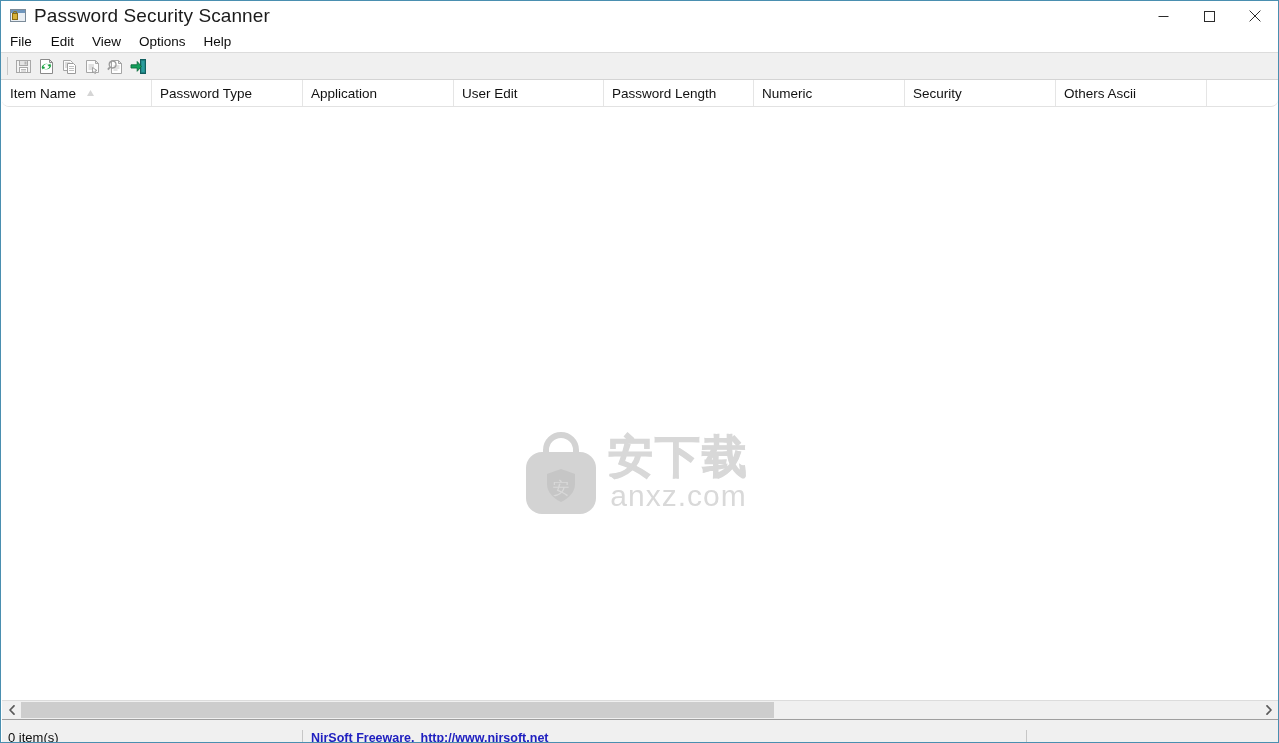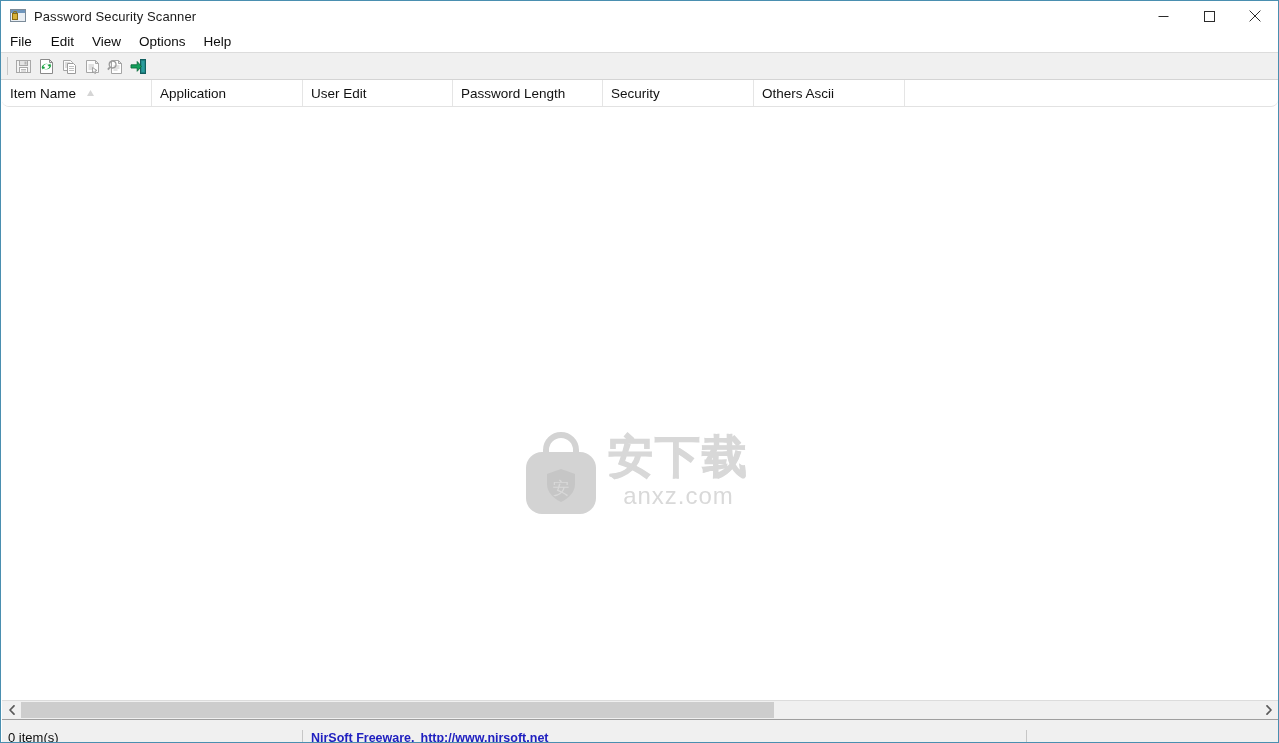--- a/index.html
+++ b/index.html
@@ -54,21 +54,21 @@
     border: 1px solid #8a6d12;
   }
   .win-icon .lockarc {
     position: absolute; left: 3px; top: 3px;
     width: 4px; height: 4px;
     border: 1px solid #8a6d12;
     border-bottom: none;
     border-radius: 3px 3px 0 0;
   }
   .title-text {
-    font-size: 13px;
+    font-size: 19px;
     color: #1b1b1b;
     letter-spacing: 0.1px;
     white-space: nowrap;
   }
   .caption-buttons {
     position: absolute;
     right: 0; top: 0;
     height: 30px;
     display: flex;
   }
@@ -194,21 +194,21 @@
   .wm-cn {
     font-size: 45px;
     line-height: 50px;
     color: #d8d8d8;
     letter-spacing: 2px;
     font-family: "DejaVu Sans", sans-serif;
     font-weight: 700;
     -webkit-text-stroke: 1px #d8d8d8;
   }
   .wm-url {
-    font-size: 24px;
+    font-size: 30px;
     line-height: 34px;
     color: #d9d9d9;
     letter-spacing: 1px;
     font-family: "Liberation Sans", sans-serif;
     margin-top: -3px;
   }
 
   
   .hscroll {
     position: absolute;
@@ -401,27 +401,33 @@
   <div class="list-header">
     <div class="hdr-cell" style="width:150px">
       <span>Item Name</span>
       <span class="sort-mark">
         <svg width="9" height="9" viewBox="0 0 9 9" aria-hidden="true">
           <path d="M4.5 1 L8 7 L1 7 Z" fill="#6b6b6b"></path>
         </svg>
       </span>
     </div>
     <div class="hdr-cell" style="width:151px">
+      <span>Password Type</span>
+    </div>
+    <div class="hdr-cell" style="width:151px">
       <span>Application</span>
     </div>
     <div class="hdr-cell" style="width:150px">
       <span>User Edit</span>
     </div>
     <div class="hdr-cell" style="width:150px">
       <span>Password Length</span>
+    </div>
+    <div class="hdr-cell" style="width:151px">
+      <span>Numeric</span>
     </div>
     <div class="hdr-cell" style="width:151px">
       <span>Security</span>
     </div>
     <div class="hdr-cell" style="width:151px">
       <span>Others Ascii</span>
     </div>
   </div>
 
   <div class="list-body">

